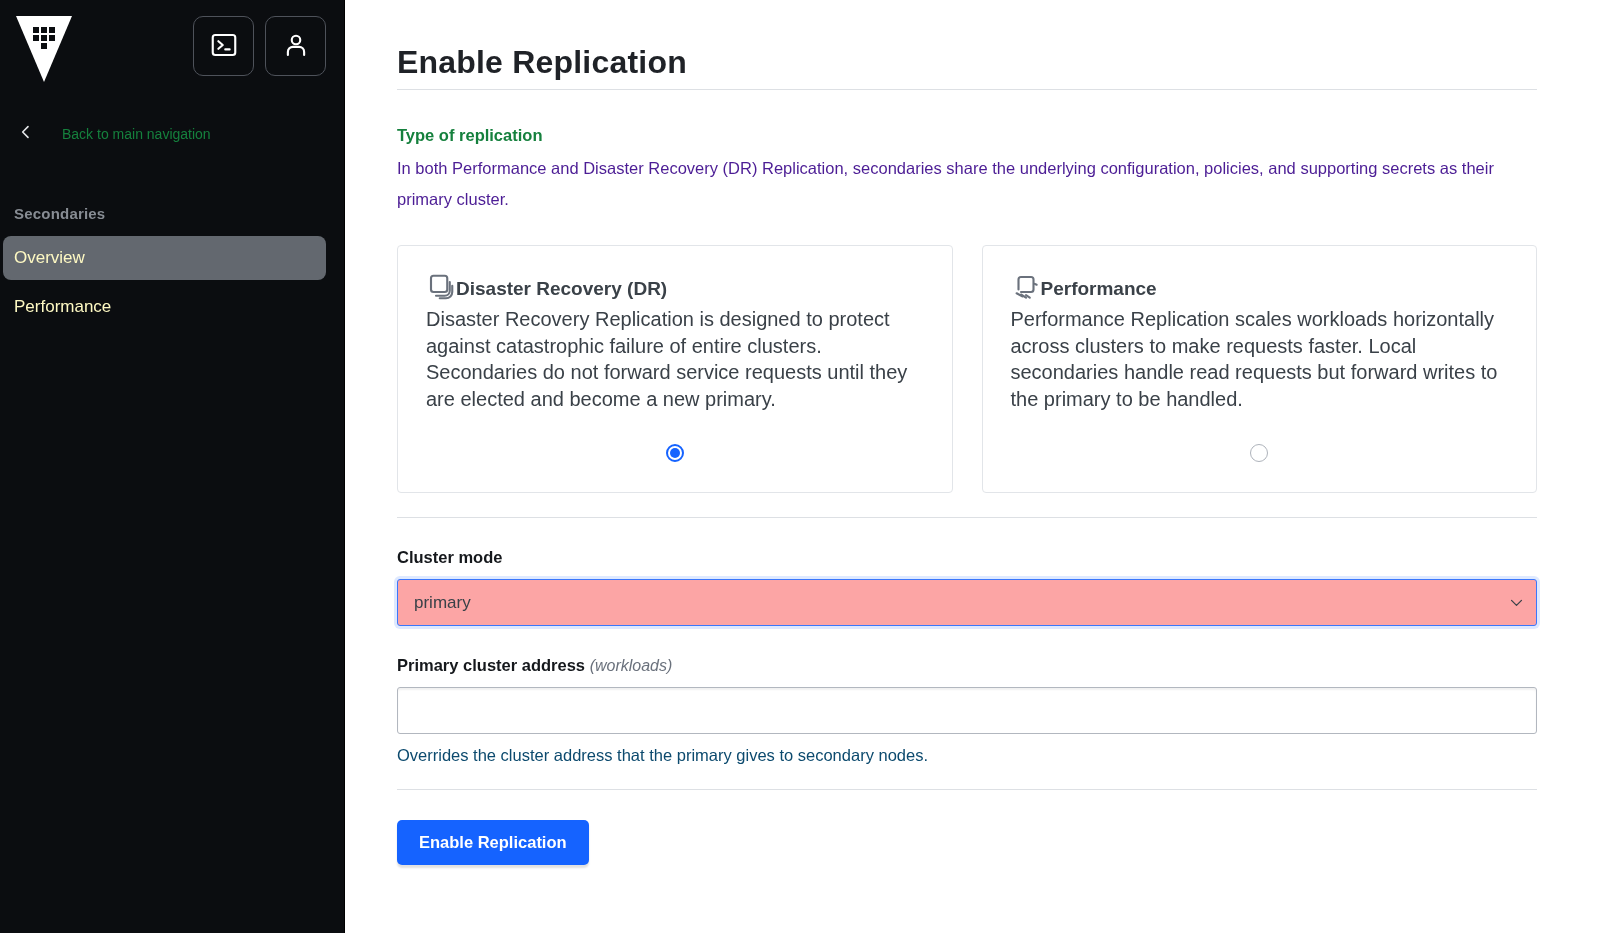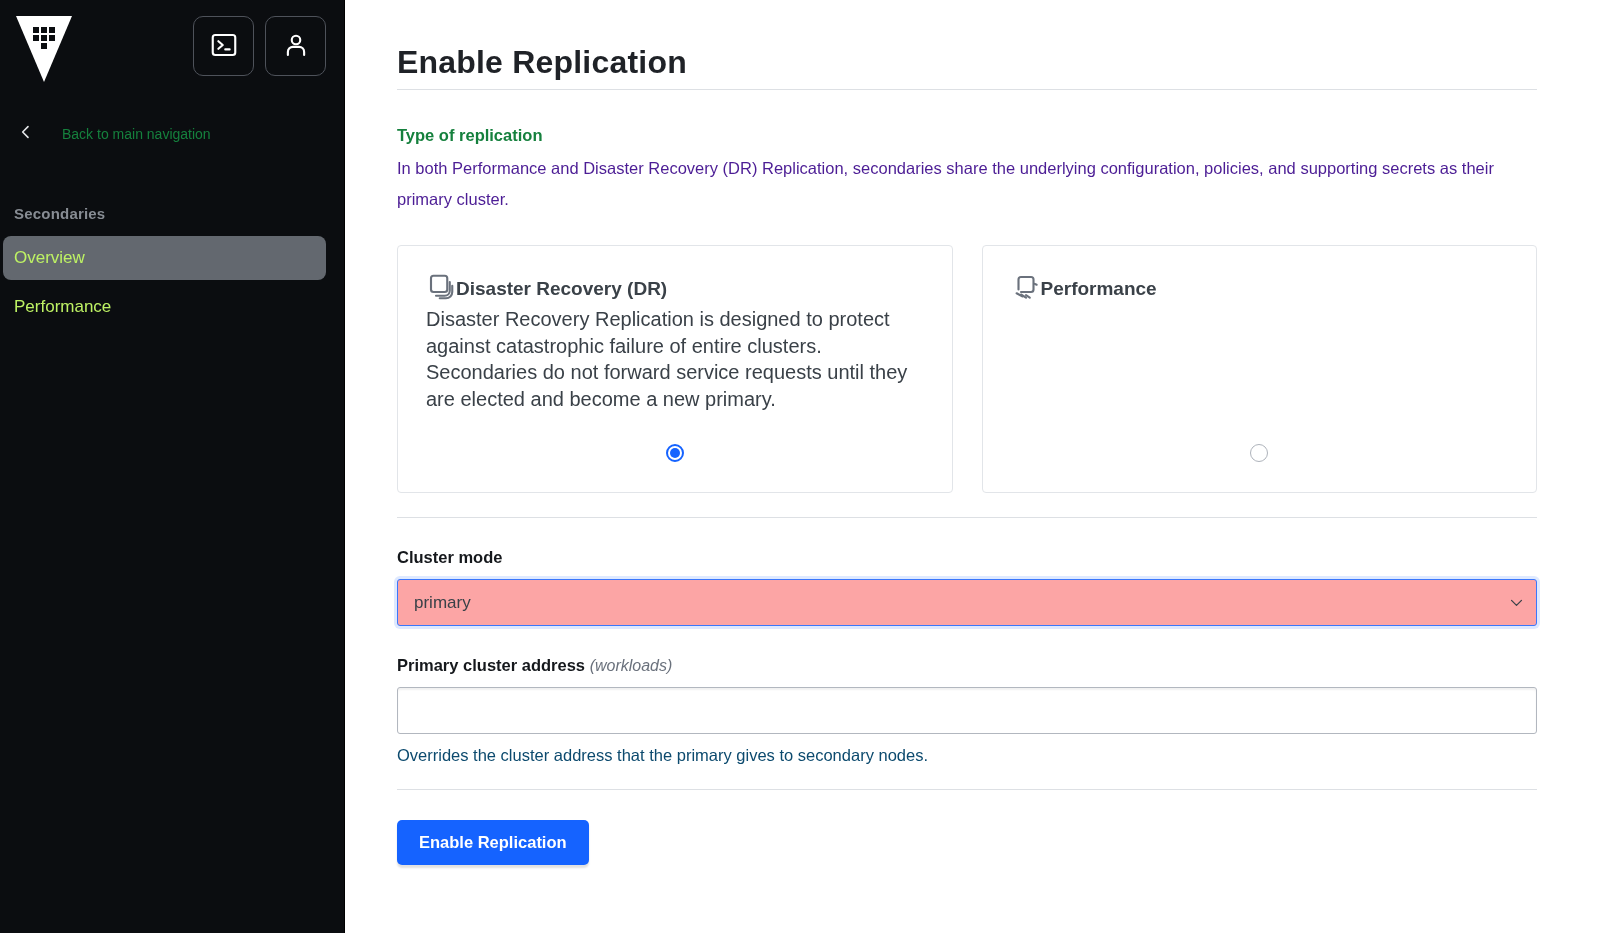--- a/index.html
+++ b/index.html
@@ -21,21 +21,21 @@
 
   .back-link { display:flex; align-items:center; gap:28px; margin:38px 0 0 18px;
     color:#15803d; font-size:14px; font-weight:500; cursor:pointer; }
   .back-link svg { stroke:#e3e5e8; }
 
   .nav-section-label { margin:62px 0 0 14px; color:#878c93; font-size:15px;
     font-weight:700; letter-spacing:.2px; }
   .nav-list { margin-top:14px; padding:0 18px 0 3px; display:flex;
     flex-direction:column; }
   .nav-item { height:44px; display:flex; align-items:center; padding-left:11px;
-    border-radius:8px; color:#bef264; font-size:17px; cursor:pointer; margin-bottom:5px; }
+    border-radius:8px; color:#fef9c3; font-size:17px; cursor:pointer; margin-bottom:5px; }
   .nav-item.active { background:#63686f; }
 
   
   .main { flex:1; background:#fff; overflow:hidden; }
   .content { width:1140px; margin:0 0 0 52px; }
 
   .page-title { margin-top:44px; font-size:32px; font-weight:700; color:#1f2227;
     letter-spacing:.2px; padding-bottom:8px; border-bottom:1px solid #dde0e4; }
 
   .section-label { margin-top:36px; font-size:16.5px; font-weight:700; color:#15803d; }
@@ -178,20 +178,21 @@
               <svg width="30" height="30" viewBox="0 0 24 24" fill="none" stroke-width="1.7" stroke-linecap="round" stroke-linejoin="round">
                 <path d="M6 14 V6 a2 2 0 0 1 2-2 h8 a2 2 0 0 1 2 2 v8 a2 2 0 0 1 -2 2 h-8"></path>
                 <line x1="4.5" y1="17" x2="9" y2="19.5"></line>
                 <line x1="8" y1="18" x2="12" y2="20.5"></line>
                 <line x1="12" y1="18.5" x2="15" y2="20.5"></line>
                 <line x1="19" y1="9.5" x2="20.5" y2="10.2"></line>
               </svg>
             </span>
             <span class="card-title">Performance</span>
           </div>
+          <div class="card-body">Performance Replication scales workloads horizontally across clusters to make requests faster. Local secondaries handle read requests but forward writes to the primary to be handled.</div>
           <div class="card-radio-row">
             <span class="radio"></span>
           </div>
         </div>
 
       </div>
 
       <hr class="divider">
 
       <div class="field-label">Cluster mode</div>

